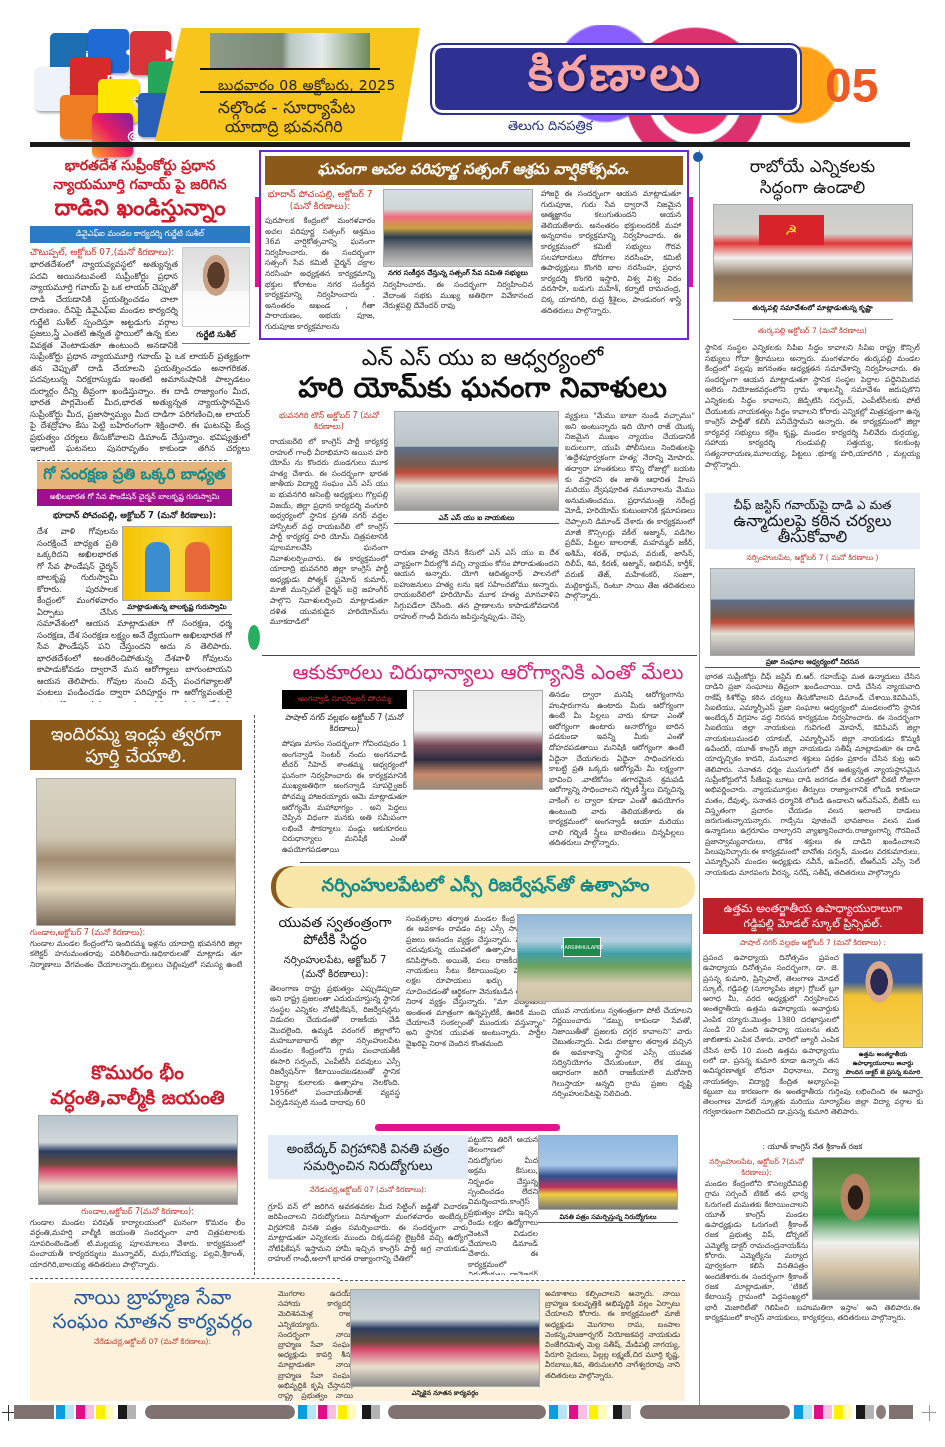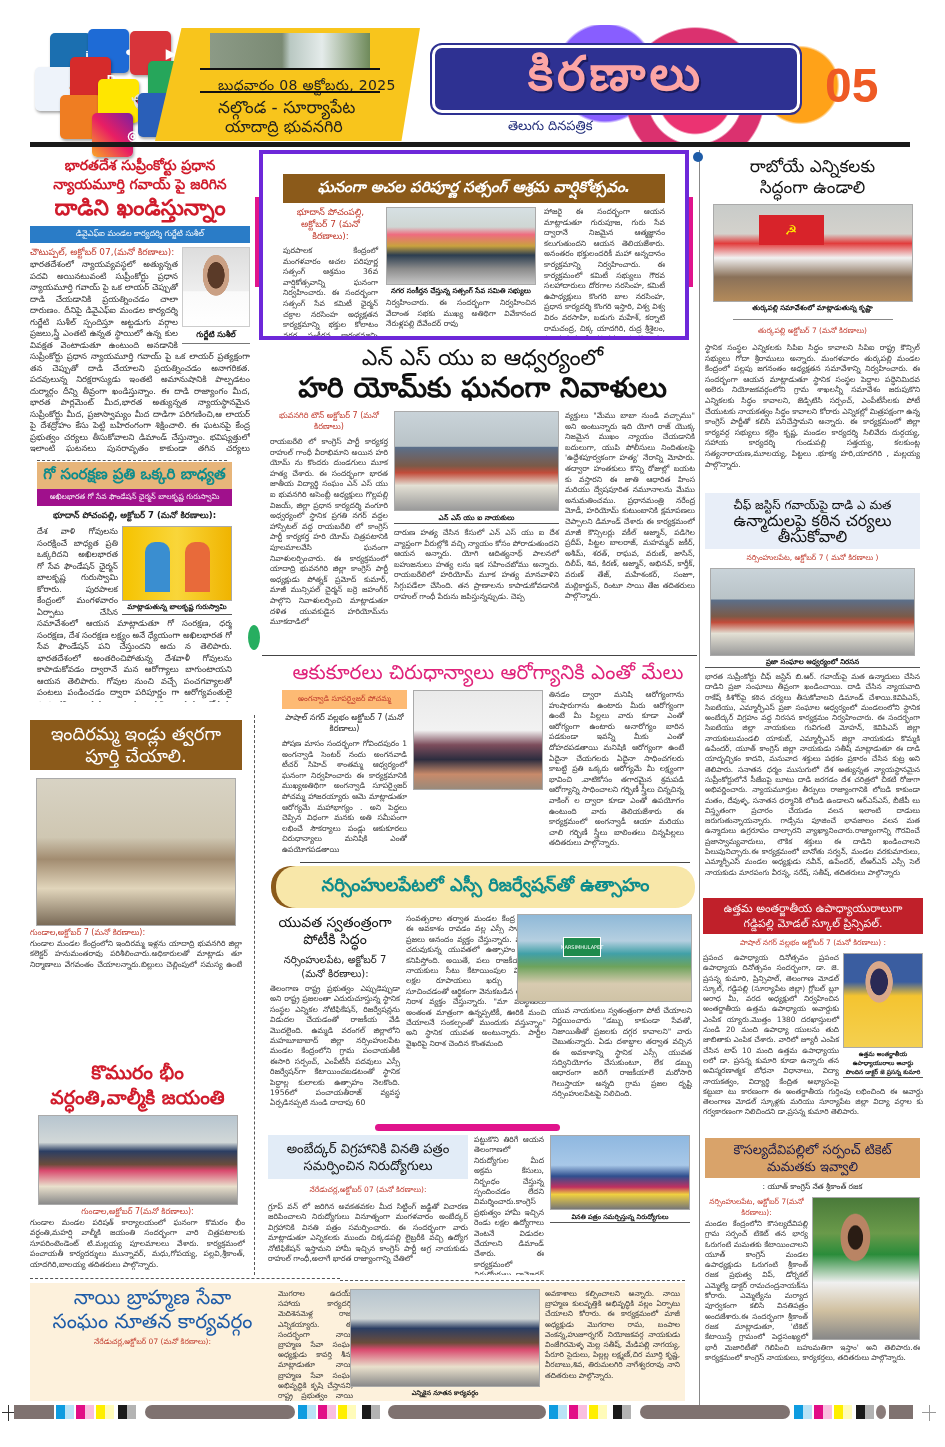--- a/index.html
+++ b/index.html
@@ -119,21 +119,21 @@
 <div class="article" style="left:30px;top:1060px;width:215px;height:210px">
   <div class="hl-red" style="font-size:19px;line-height:24px">కొమురం భీం</div>
   <div class="hl-red" style="font-size:19px;line-height:26px">వర్ధంతి,వాల్మీకి జయంతి</div>
   <div class="photo people2" style="position:relative;width:200px;height:90px;margin:5px auto 2px"></div>
   <div class="dateline" style="text-align:center;font-size:8px">గుండాల,అక్టోబర్ 7(మనో కిరణాలు):</div>
   <div class="body" style="font-size:7.6px;line-height:10.4px">గుండాల మండల పరిషత్ కార్యాలయంలో ఘనంగా కొమరం భీం వర్ధంతి,మహర్షి వాల్మీకి జయంతి సందర్భంగా వారి చిత్రపటాలకు సూపరింటెండెంట్ టి.మల్లయ్య పూలమాలలు వేశారు. కార్యక్రమంలో పంచాయతీ కార్యదర్శులు మున్నావర్, మధు,గోపయ్య, పల్లవి,శ్రీకాంత్, యాదగిరి,బాలయ్య తదితరులు పాల్గొన్నారు.</div>
 </div>
 <div class="dash-v" style="left:254px;top:715px;height:560px"></div>
 <div class="dash-h" style="left:30px;top:1278px;width:310px"></div>
 
-<div class="article" style="left:259px;top:150px;width:430px;height:190px;border:4px solid #6d28d9;padding:20px">
+<div class="article" style="left:259px;top:150px;width:430px;height:190px;border:2px solid #6d28d9;padding:4px">
   <div style="background:#8b5a1a;color:#fff;font-size:15px;font-style:italic;font-weight:bold;text-align:center;padding:4px 0">ఘనంగా అచల పరిపూర్ణ సత్సంగ్ ఆశ్రమ వార్షికోత్సవం.</div>
   <div style="display:flex;gap:8px;margin-top:4px">
     <div style="width:110px">
       <div class="dateline" style="text-align:center">భూదాన్ పోచంపల్లి, అక్టోబర్ 7 (మనో కిరణాలు):</div>
       <div class="body" style="font-size:7.6px;line-height:10.6px;margin-top:3px">పురపాలక కేంద్రంలో మంగళవారం అచల పరిపూర్ణ సత్సంగ్ ఆశ్రమం 36వ వార్షికోత్సవాన్ని ఘనంగా నిర్వహించారు. ఈ సందర్భంగా సత్సంగ్ సేవ కమిటీ ఛైర్మన్ చక్రాల నరసింహ అధ్యక్షతన కార్యక్రమాన్ని భక్తుల కోలాటం నగర సంకీర్తన కార్యక్రమాన్ని నిర్వహించారు . అనంతరం అఖండ , గీతా పారాయణం, అభయ పూజ, గురుపూజ కార్యక్రమాలను</div>
     </div>
     <div style="width:150px">
       <div class="photo people3" style="position:relative;width:150px;height:78px"></div>
       <div class="caption" style="font-size:7px;margin:2px 0">నగర సంకీర్తన చేస్తున్న సత్సంగ్ సేవ సమితి సభ్యులు</div>
       <div class="body" style="font-size:7.6px;line-height:10.6px">నిర్వహించారు. ఈ సందర్భంగా నిర్వహించిన వేదాంత సభకు ముఖ్య అతిథిగా వివేకానంద నేరుళ్లపల్లి దేవేందర్ రావు</div>
@@ -148,34 +148,34 @@
   <div class="hl-blk" style="font-size:22px;line-height:26px">ఎన్ ఎస్ యు ఐ ఆధ్వర్యంలో</div>
   <div class="hl-blk" style="font-size:28px;line-height:34px;font-weight:bold">హరి యోమ్‌కు ఘనంగా నివాళులు</div>
   <div style="display:flex;gap:6px;margin-top:6px">
     <div style="width:118px">
       <div class="dateline" style="text-align:center;font-size:8px">భువనగిరి టౌన్ అక్టోబర్ 7 (మనో కిరణాలు)</div>
       <div class="body" style="font-size:7.6px;line-height:10.6px;margin-top:4px">రాయబరేలి లో కాంగ్రెస్ పార్టీ కార్యకర్త రాహుల్ గాంధీ వీరాభిమాని అయిన హరి యోమ్ ను కొందరు దుండగులు మూక హత్య చేశారు. ఈ సందర్భంగా భారత జాతీయ విద్యార్థి సంఘం ఎన్ ఎస్ యు ఐ భువనగిరి అసెంబ్లీ అధ్యక్షులు గొల్లపల్లి విజయ్, జిల్లా ప్రధాన కార్యదర్శి వంగూరి అధ్వర్యంలో స్థానిక ప్రగతి నగర్ వద్దల హాస్పిటల్ వద్ద రాయబరేలి లో కాంగ్రెస్ పార్టీ కార్యకర్త హరి యోమ్ చిత్రపటానికి పూలమాలవేసి ఘనంగా నివాళులర్పించారు. ఈ కార్యక్రమంలో యాదాద్రి భువనగిరి జిల్లా కాంగ్రెస్ పార్టీ అధ్యక్షుడు పోత్నక్ ప్రమోద్ కుమార్, మాజీ మున్సిపల్ చైర్మన్ బర్రె జహంగీర్ పాల్గొని నివాళులర్పించి మాట్లాడుతూ దళిత యువకుడైన హరియోమ్‌ను మూకదాడిలో</div>
     </div>
     <div style="width:165px">
       <div class="photo people" style="position:relative;width:165px;height:100px"></div>
       <div class="caption" style="font-size:7px;margin:3px 0;border-bottom:1px solid #555">ఎన్ ఎస్ యు ఐ నాయకులు</div>
-      <div class="body" style="font-size:7.6px;line-height:10.6px;margin-top:4px">దారుణ హత్య చేసిన కేసులో ఎన్ ఎస్ యు ఐ దేశ వ్యాప్తంగా వీరుల్లోకి వచ్చి న్యాయం కోసం పోరాడుతుందని ఆయన అన్నారు. యోగి ఆదిత్యనాథ్ పాలనలో బహుజనులు హత్య లను ఇక సహించబోము అన్నారు. రాయబరేలిలో హరియోమ్ మూక హత్య మానవాళిని సిగ్గుపడేలా చేసింది. తన ప్రాణాలను కాపాడుకోవడానికి రాహుల్ గాంధీ పేరును జపిస్తున్నప్పుడు. చెప్ప</div>
+      <div class="body" style="font-size:7.6px;line-height:10.6px;margin-top:24px">దారుణ హత్య చేసిన కేసులో ఎన్ ఎస్ యు ఐ దేశ వ్యాప్తంగా వీరుల్లోకి వచ్చి న్యాయం కోసం పోరాడుతుందని ఆయన అన్నారు. యోగి ఆదిత్యనాథ్ పాలనలో బహుజనులు హత్య లను ఇక సహించబోము అన్నారు. రాయబరేలిలో హరియోమ్ మూక హత్య మానవాళిని సిగ్గుపడేలా చేసింది. తన ప్రాణాలను కాపాడుకోవడానికి రాహుల్ గాంధీ పేరును జపిస్తున్నప్పుడు. చెప్ప</div>
     </div>
     <div style="width:130px">
       <div class="body" style="font-size:7.6px;line-height:10.6px">వ్యక్తులు "మేము బాబా నుండి వచ్చాము" అని అంటున్నారు ఇది యోగి రాజ్ యొక్క నిజమైన ముఖం న్యాయం చేయడానికి బదులుగా, యుపి పోలీసులు నిందితులపై 'ఉద్దేశపూర్వకంగా హత్య' నేరాన్ని మోపారు. తద్వారా హంతకులు కొన్ని రోజుల్లో బయట కు వస్తారని ఈ జాతి ఆధారిత హింస మరియు ద్వేషపూరిత నమూనాలను మేము అనుమతించము. ప్రధానమంత్రి నరేంద్ర మోడీ, హరియోమ్ కుటుంబానికి క్షమాపణలు చెప్పాలని డిమాండ్ చేశారు ఈ కార్యక్రమంలో మాజీ కౌన్సిలర్లు వకీల్ అజ్మాన్, పడిగెల ప్రదీప్, పిట్టల బాలరాజ్, మహమ్మద్ జకీర్, అశీమ్, శరత్, రాఘవ, వరుణ్, జాసిన్, దిలీప్, శివ, కిరణ్, అజ్మాన్, అభినవ్, కార్తీక్, వరుణ్ తేజ్, మహేశంకర్, సంజూ, మల్లికార్జున్, రింటూ సాయి తేజ తదితరులు పాల్గొన్నారు.</div>
     </div>
   </div>
 </div>
 <div class="vline" style="left:262px;top:655px;width:435px;height:1px;background:#444"></div>
 
 <div class="article" style="left:282px;top:658px;width:412px;height:205px">
   <div class="hl-red" style="font-size:20px;line-height:28px;color:#e0237a;font-weight:normal">ఆకుకూరలు చిరుధాన్యాలు ఆరోగ్యానికి ఎంతో మేలు</div>
   <div style="display:flex;gap:6px;margin-top:4px">
     <div style="width:125px">
-      <div style="background:#fdba74;font-size:7.5px;text-align:center;padding:4px 0;color:#c0392b">అంగన్వాడి సూపర్వైజర్ పోచమ్మ</div>
+      <div style="background:#000000;font-size:7.5px;text-align:center;padding:4px 0;color:#c0392b">అంగన్వాడి సూపర్వైజర్ పోచమ్మ</div>
       <div style="font-size:8px;text-align:center;margin:4px 0">పాషాల్ నగర్ వల్లభం అక్టోబర్ 7 (మనో కిరణాలు)</div>
       <div class="body" style="font-size:7.6px;line-height:10.6px">పోషణ మాసం సందర్భంగా గోవిందపురం 1 అంగన్వాడి సెంటర్ నందు అంగనవాడి టీచర్ సిహెచ్ శాంతమ్మ ఆధ్వర్యంలో ఘనంగా నిర్వహించారు ఈ కార్యక్రమానికి ముఖ్యఅతిథిగా అంగన్వాడి సూపర్వైజర్ పోచమ్మ హాజరయ్యారు ఆమె మాట్లాడుతూ ఆరోగ్యమే మహాభాగ్యం . అని పెద్దలు చెప్పిన విధంగా మనకు అతి సమీపంగా లభించే సౌకర్యాలు పండ్లు ఆకుకూరలు చిరుధాన్యాలు మనిషికి ఎంతో ఉపయోగపడతాయి</div>
     </div>
     <div style="width:130px">
       <div class="photo" style="position:relative;width:130px;height:100px;background:linear-gradient(180deg,#eaeaea 0%,#f2f2f2 40%,#7d4d5c 55%,#2d2d3f 70%,#c88a6a 85%,#9a8a7a 100%)"></div>
     </div>
     <div style="width:135px">
       <div class="body" style="font-size:7.6px;line-height:10.6px">తినడం ద్వారా మనిషి ఆరోగ్యంగాను హుషారుగాను ఉంటారు మీరు ఆరోగ్యంగా ఉంటే మీ పిల్లలు వారు కూడా ఎంతో ఆరోగ్యంగా ఉంటారు అనారోగ్యం బారిన పడకుండా ఇవన్నీ మీకు ఎంతో దోహదపడతాయి మనిషికి ఆరోగ్యంగా ఉంటే ఏదైనా చేయగలరు ఏదైనా సాధించగలరు కాబట్టి ప్రతి ఒక్కరు ఆరోగ్యమే మీ లక్ష్యంగా భావించి .వాటికోసం తగారమైన శ్రమపడి ఆరోగ్యాన్ని సాధించాలని గర్భిణీ స్త్రీలు చిన్నచిన్న వాకింగ్ ల ద్వారా కూడా ఎంతో ఉపయోగం ఉంటుంది వారు తెలియజేశారు ఈ కార్యక్రమంలో అంగన్వాడీ ఆయా మరియు చాలి గర్భిణీ స్త్రీలు బాలింతలు చిన్నపిల్లలు తదితరులు పాల్గొన్నారు.</div>
     </div>
   </div>
@@ -198,21 +198,21 @@
       <div class="photo green-photo" style="position:relative;width:175px;height:88px;margin-left:-35px">
         <div style="position:absolute;left:45px;top:22px;width:38px;height:20px;background:#1f8b4c;color:#fff;font-size:5px;display:flex;align-items:center;justify-content:center;border:1px solid #fff">NARSIMHULAPET</div>
       </div>
       <div class="body" style="font-size:7.6px;line-height:10.4px;margin-top:4px">యువ నాయకులు స్వతంత్రంగా పోటీ చేయాలని నిర్ణయించారు "డబ్బు కాకుండా సేవతో, నిజాయితీతో ప్రజలకు దగ్గర కావాలని" వారు చెబుతున్నారు. ఏడు దశాబ్దాల తర్వాత వచ్చిన ఈ అవకాశాన్ని స్థానిక ఎస్సీ యువత సద్వినియోగం చేసుకుంటూ, లేక డబ్బు ఆధారంగా జరిగే రాజకీయాలే మరోసారి గెలుస్తాయా అన్నది గ్రామ ప్రజల దృష్టి నర్సింహులపేటపై నిలిచింది.</div>
     </div>
   </div>
 </div>
 <div style="position:absolute;left:375px;top:1124px;width:185px;height:7px;background:#e0148c;border-radius:4px"></div>
 
 <div class="article" style="left:268px;top:1135px;width:428px;height:140px">
-  <div style="display:flex;gap:6px">
+  <div style="display:flex;">
     <div style="width:200px">
       <div style="background:#e2ecf7;padding:5px 0">
         <div class="hl-blk" style="font-size:13px;line-height:17px">అంబేద్కర్ విగ్రహానికి వినతి పత్రం</div>
         <div class="hl-blk" style="font-size:13px;line-height:17px">సమర్పించిన నిరుద్యోగులు</div>
       </div>
       <div class="dateline" style="text-align:center;font-size:7.5px;margin:6px 0">నేరేడుచర్ల,అక్టోబర్ 07 (మనో కిరణాలు):</div>
       <div class="body" style="font-size:7.6px;line-height:10.4px">గ్రూప్ వన్ లో జరిగిన అవకతవకల మీద సిట్టింగ్ జడ్జితో విచారణ జరిపించాలని నిరుద్యోగులు వినూత్నంగా మంగళవారం అంబేద్కర్ విగ్రహానికి వినతి పత్రం సమర్పించారు. ఈ సందర్భంగా వారు మాట్లాడుతూ ఎన్నికలకు ముందు చిక్కడపల్లి లైబ్రరీకి వచ్చి ఉద్యోగ నోటిఫికేషన్ ఇస్తామని హామీ ఇచ్చిన కాంగ్రెస్ పార్టీ అగ్ర నాయకుడు రాహుల్ గాంధీ,అలాగే భారత రాజ్యాంగాన్ని చేతిలో</div>
     </div>
     <div style="width:70px">
       <div class="body" style="font-size:7.6px;line-height:10.4px">పట్టుకొని తిరిగే ఆయన తెలంగాణలో నిరుద్యోగుల మీద అక్రమ కేసులు, నిర్బంధం చేస్తున్న స్పందించడం లేదని విమర్శించారు.కాంగ్రెస్ ప్రభుత్వం హామీ ఇచ్చిన రెండు లక్షల ఉద్యోగాలు వెంటనే విడుదల చేయాలని డిమాండ్ చేశారు. ఈ కార్యక్రమంలో నిరుద్యోగులు దామోదర్ రెడ్డి,మహేష్, క్రాంతి, వినోద్, నరేందర్, రవి తదితరులు పాల్గొన్నారు.</div>
@@ -279,24 +279,20 @@
   </div>
   <div class="dateline" style="text-align:center;font-size:7.5px;margin:4px 0">పాషాల్ నగర్ వల్లభం అక్టోబర్ 7 (మనో కిరణాలు) :</div>
   <div style="float:right;width:80px;margin-left:4px">
     <div class="photo" style="position:relative;width:80px;height:95px;background:radial-gradient(ellipse at 45% 30%, #2a2a55 0 14%, #d9a88a 15% 22%, transparent 23%),linear-gradient(180deg,#3a5da0 0%,#3a5da0 30%,#f4c430 45%,#f4d050 100%)"></div>
     <div class="caption" style="font-size:6px;margin-top:2px;border-bottom:1px solid #555">ఉత్తమ అంతర్జాతీయ ఉపాధ్యాయురాలు అవార్డు పొందిన డాక్టర్ జె ప్రసన్న కుమారి</div>
   </div>
   <div class="body" style="font-size:7.4px;line-height:10.3px">ప్రపంచ ఉపాధ్యాయ దినోత్సవం ప్రపంచ ఉపాధ్యాయ దినోత్సవం సందర్భంగా, డా. జె. ప్రసన్న కుమారి, ప్రిన్సిపాల్, తెలంగాణ మోడల్ స్కూల్, గడ్డిపల్లి (సూర్యాపేట జిల్లా) గ్లోబల్ బ్లూ ఆరాధ మీ, వరద అధ్యక్షులో నిర్వహించిన అంతర్జాతీయ ఉత్తమ ఉపాధ్యాయ అవార్డుకు ఎంపిక య్యారు.మొత్తం 1380 దరఖాస్తులలో నుండి 20 మంది ఉపాధ్యా యులను తుది జాబితాకు ఎంపిక చేశారు. వారిలో జ్యూరీ ఎంపిక చేసిన టాప్ 10 మంది ఉత్తమ ఉపాధ్యాయు లలో డా. ప్రసన్న కుమారి కూడా ఉన్నారు తన అవిస్మరణాత్మక బోధనా విధానాలు, విద్యా నాయకత్వం, విద్యార్థి కేంద్రిత అభ్యాసంపై కట్టుబా టు కారణంగా ఈ అంతర్జాతీయ గుర్తింపు లభించింది ఈ అవార్డు తెలంగాణ మోడల్ స్కూళ్లకు మరియు సూర్యాపేట జిల్లా విద్యా వర్గాల కు గర్వకారణంగా నిలిచిందని డా.ప్రసన్న కుమారి తెలిపారు.</div>
 </div>
 
 <div class="article" style="left:705px;top:1138px;width:215px;height:265px">
-  <div style="background:#d9a36a;padding:3px 0;position:relative">
-    <div class="hl-blk" style="font-size:13px;line-height:17px;color:#1a1a4a">కౌసల్యదేవిపల్లిలో సర్పంచ్ టికెట్</div>
-    <div class="hl-blk" style="font-size:13px;line-height:17px;color:#1a1a4a">మమతకు ఇవ్వాలి</div>
-  </div>
   <div style="font-size:7.5px;text-align:center;margin:4px 0">: యూత్ కాంగ్రెస్ నేత శ్రీకాంత్ రజక</div>
   <div style="float:right;width:108px;margin-left:4px">
     <div class="photo" style="position:relative;width:108px;height:143px;background:radial-gradient(ellipse at 40% 28%, #2a1c14 0 8%, #b98464 9% 16%, transparent 17%),linear-gradient(180deg,#4a7a3a 0%,#6a9a4a 25%,#2a8c3a 40%,#f0f0f0 60%,#d0c0a0 80%,#888 100%)"></div>
   </div>
   <div class="dateline" style="text-align:center;font-size:7.5px">నర్సింహులపేట, అక్టోబర్ 7(మనో కిరణాలు):</div>
   <div class="body" style="font-size:7.4px;line-height:10.3px">మండల కేంద్రంలోని కౌసల్యదేవిపల్లి గ్రామ సర్పంచ్ టికెట్ తన భార్య ఓరుగంటి మమతకు కేటాయించాలని యూత్ కాంగ్రెస్ మండల ఉపాధ్యక్షుడు ఓరుగంటి శ్రీకాంత్ రజక ప్రభుత్వ విప్, డోర్నకల్ ఎమ్మెల్యే డాక్టర్ రామచంద్రనాయక్‌ను కోరారు. ఎమ్మెల్యేను మర్యాద పూర్వకంగా కలిసి వినతిపత్రం అందజేశారు.ఈ సందర్భంగా శ్రీకాంత్ రజక మాట్లాడుతూ, 'టికెట్ కేటాయిస్తే గ్రామంలో పెద్దసంఖ్యలో భారీ మెజారిటీతో గెలిపించి బహుమతిగా ఇస్తాం' అని తెలిపారు.ఈ కార్యక్రమంలో కాంగ్రెస్ నాయకులు, కార్యకర్తలు, తదితరులు పాల్గొన్నారు.</div>
 </div>
 
 <div id="color-strip">
   <div class="abs" style="left:8px;top:0;width:1px;height:16px;background:#333"></div>

